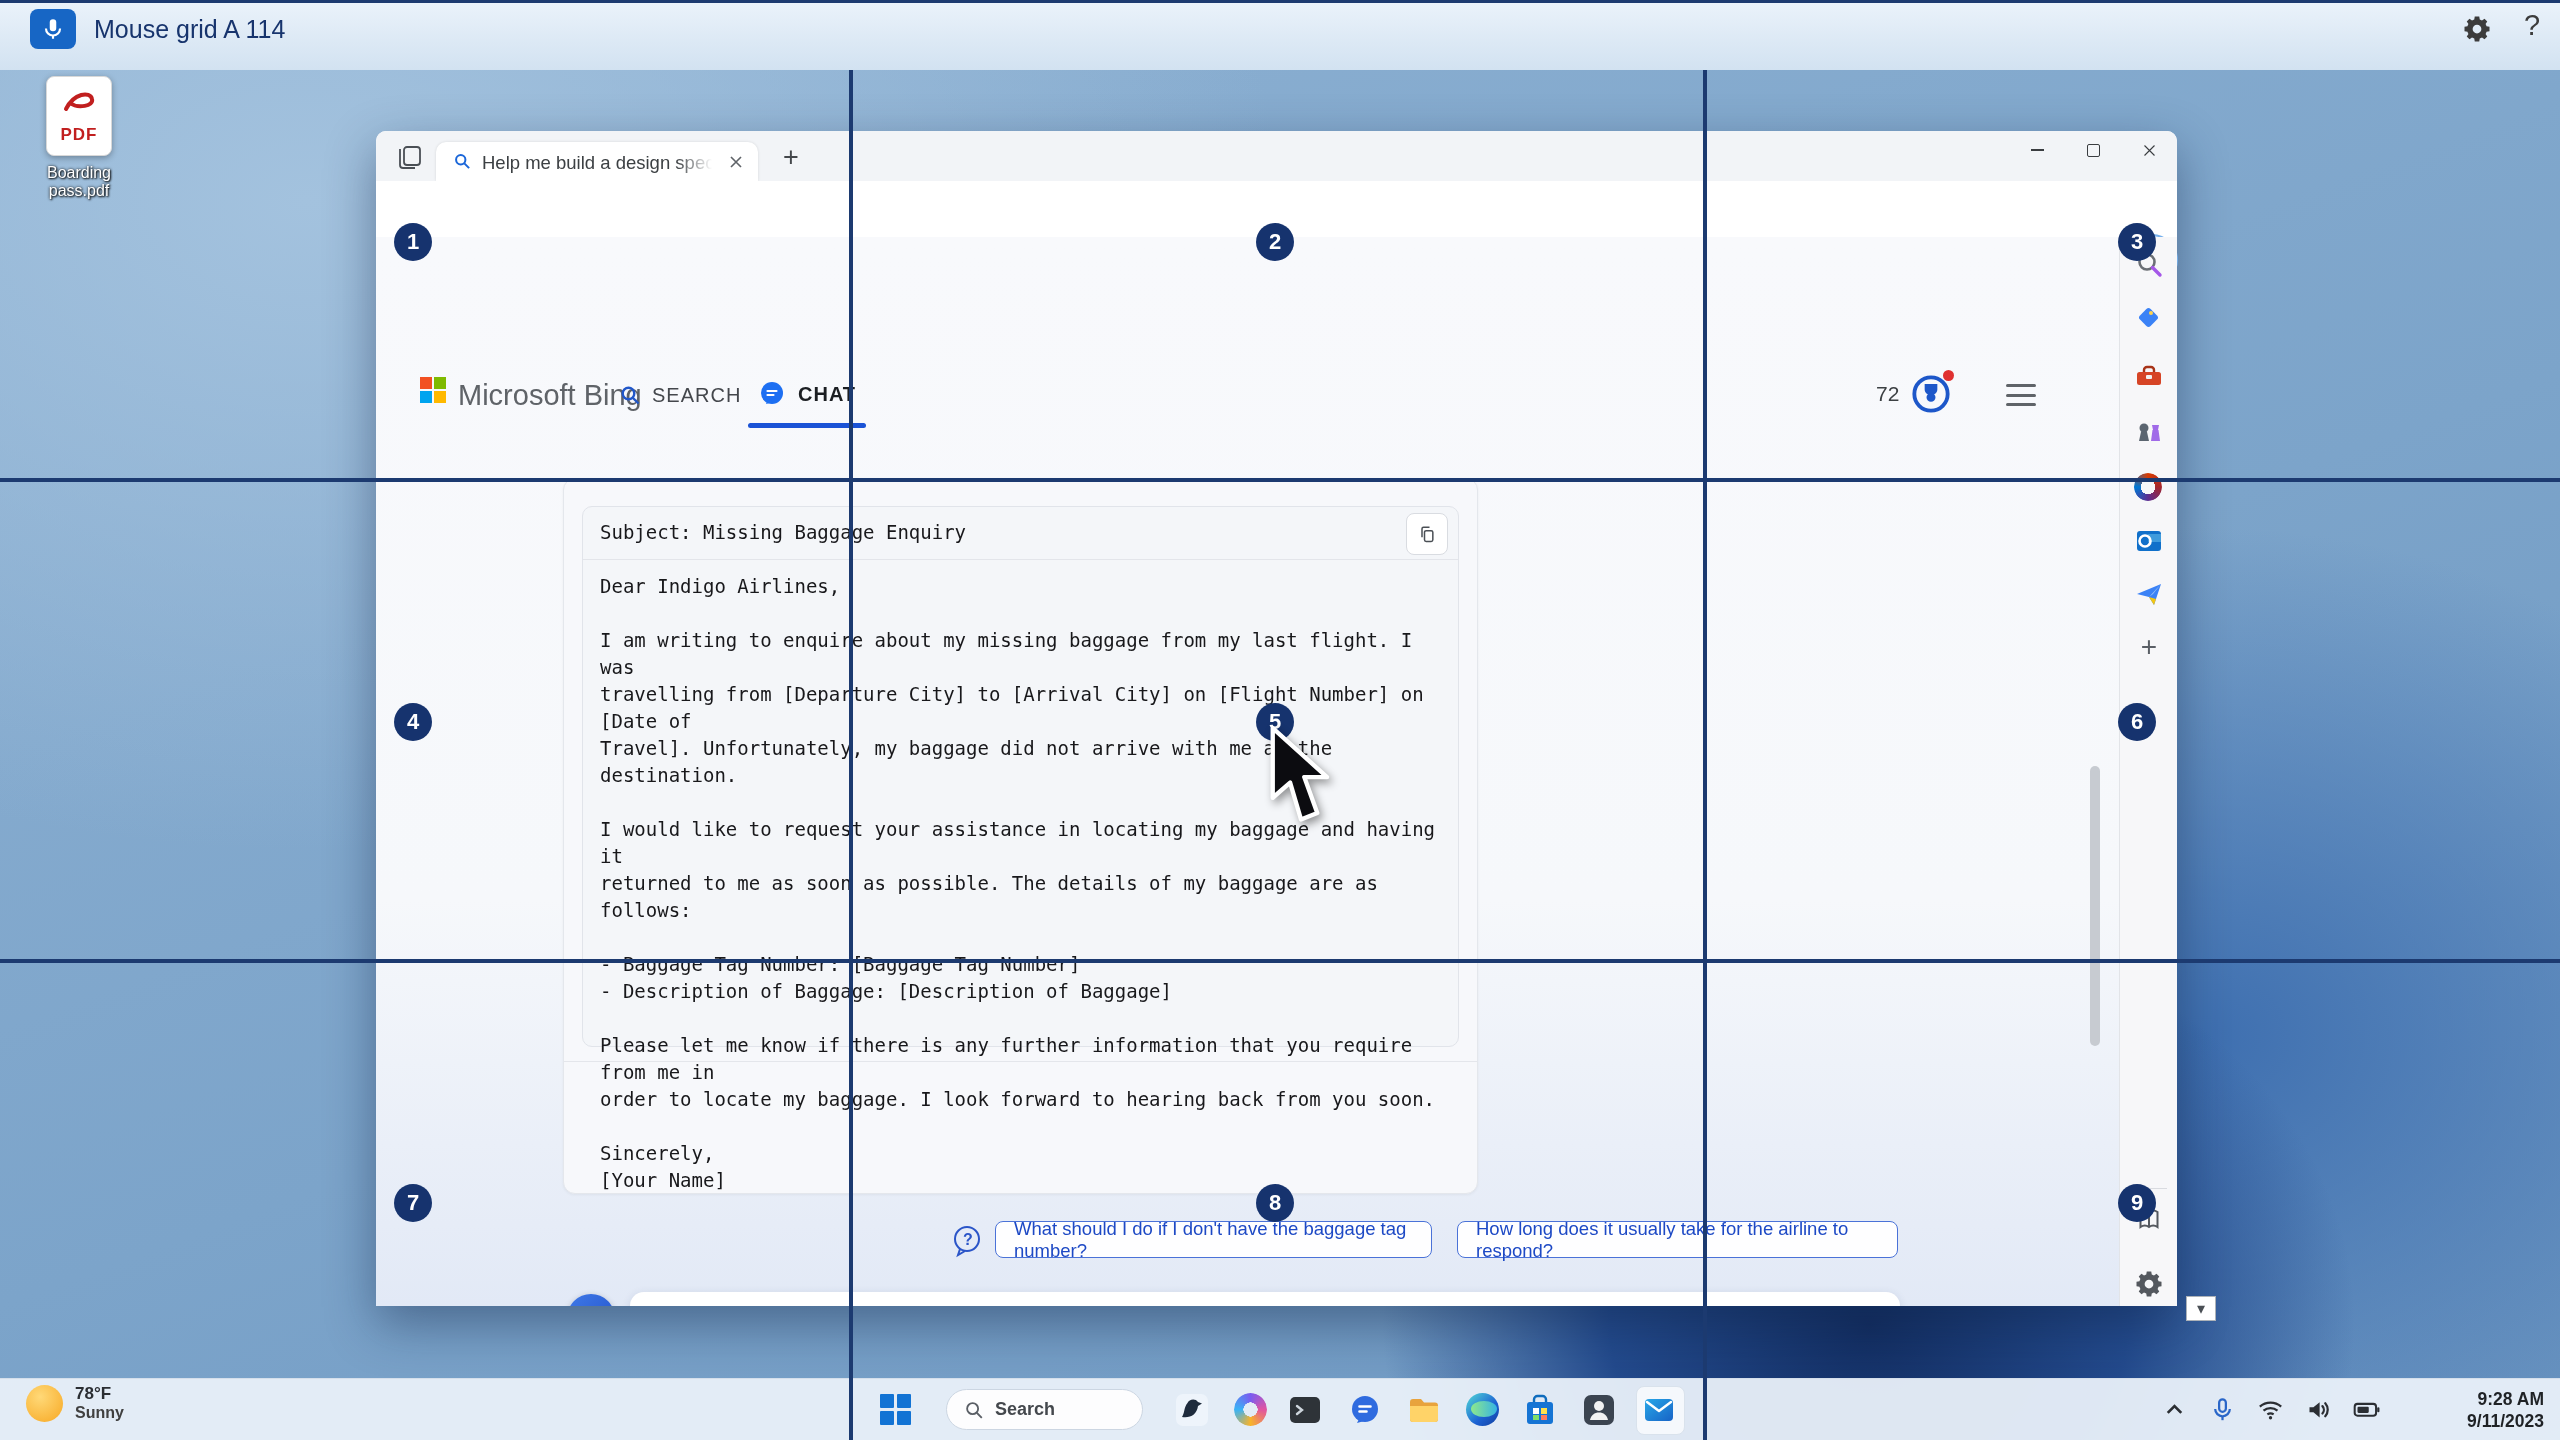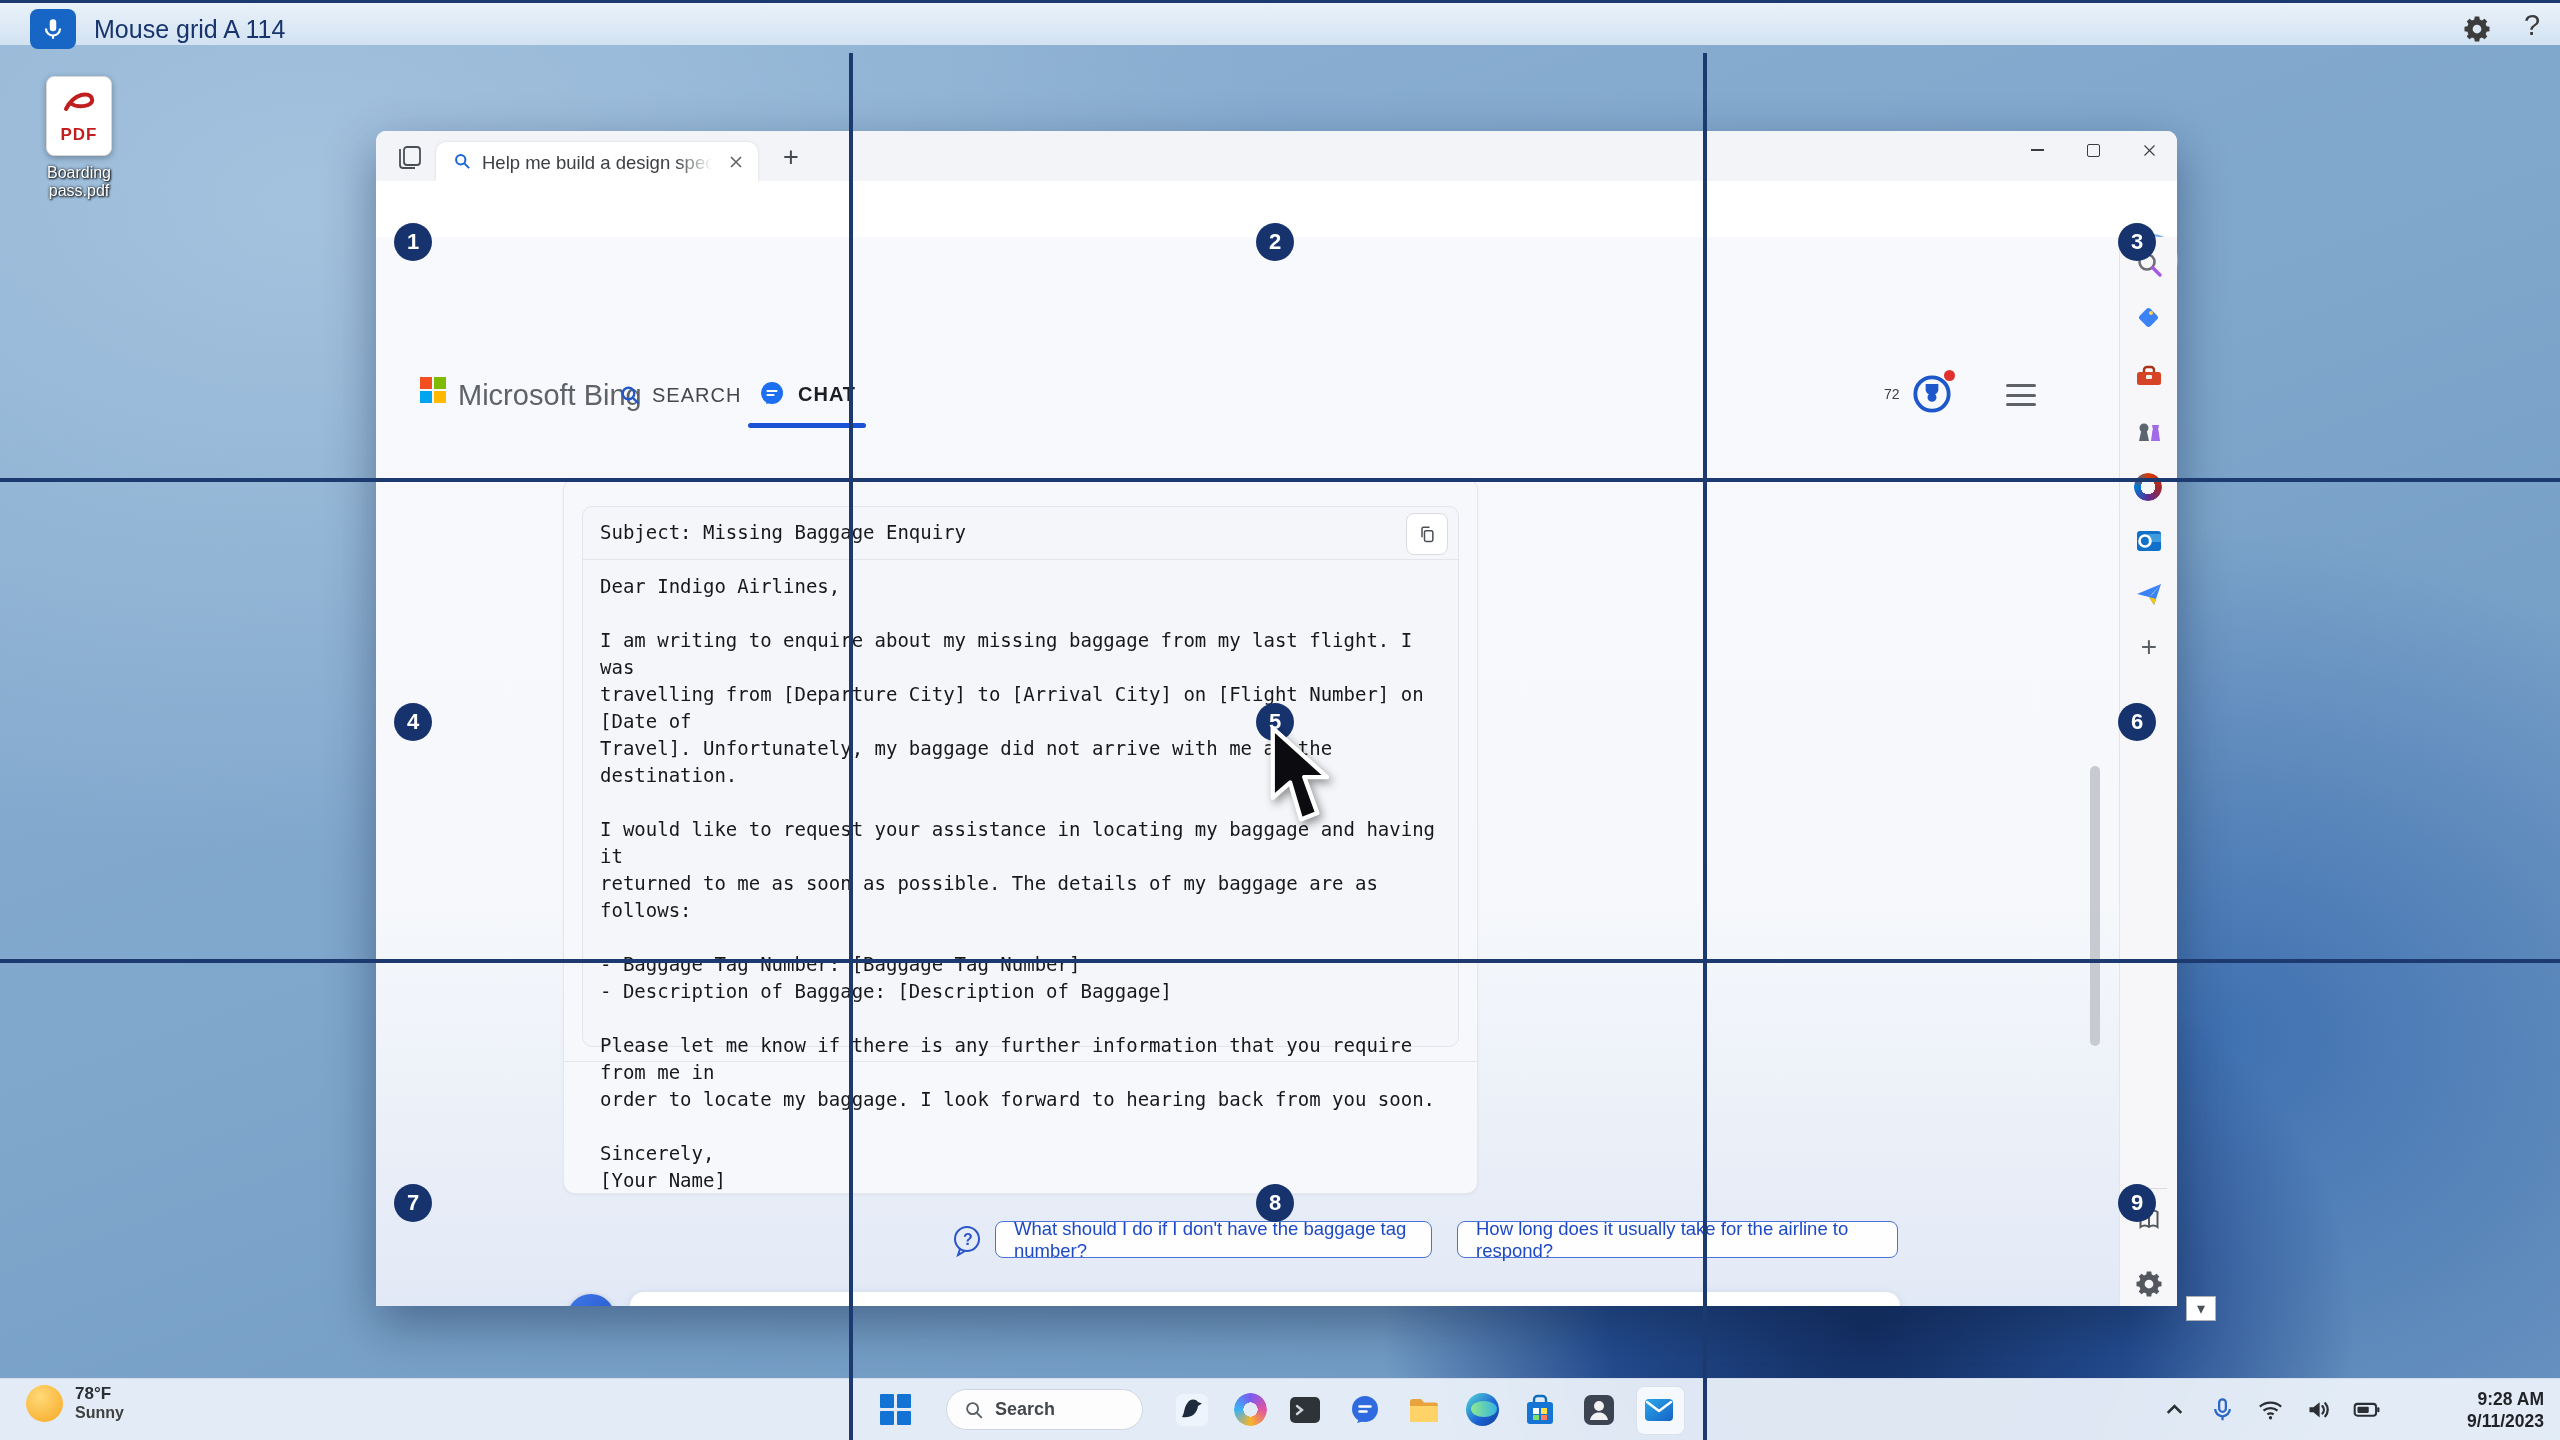--- a/index.html
+++ b/index.html
@@ -67,21 +67,21 @@
     grid-template-columns:12px 12px;grid-template-rows:12px 12px;gap:2px;}
   #mslogo i{display:block;}
   #brand{position:absolute;left:82px;top:142px;font-size:29px;color:#5f6368;}
   #tab-search{position:absolute;left:242px;top:146px;display:flex;gap:10px;align-items:center;color:#44474c;}
   #tab-search .mag{width:24px;height:24px;color:#2157c9;}
   #tab-search .lbl{font-size:20px;letter-spacing:1px;}
   #tab-chat{position:absolute;left:382px;top:143px;display:flex;gap:12px;align-items:center;}
   #tab-chat .lbl{font-size:20px;font-weight:700;letter-spacing:1px;color:#1b1e22;}
   #chat-underline{position:absolute;left:372px;top:186px;width:118px;height:5px;background:#1b53d6;border-radius:3px;}
   #rewards{position:absolute;left:1500px;top:137px;display:flex;align-items:center;gap:12px;}
-  #rewards .pts{font-size:14px;color:#3c4043;margin-left:8px;}
+  #rewards .pts{font-size:21px;color:#3c4043;}
   #rewards .medal{position:relative;width:40px;height:40px;}
   #rewards .dot{position:absolute;right:-3px;top:-4px;width:11px;height:11px;border-radius:50%;background:#e03131;}
   #burger{position:absolute;left:1630px;top:147px;width:30px;height:22px;display:flex;flex-direction:column;justify-content:space-between;}
   #burger i{display:block;height:3px;background:#5f6368;border-radius:2px;}
 
   
   #card{position:absolute;left:187px;top:241px;width:915px;height:716px;background:#f7f8fb;
     border:1px solid #e4e7ec;border-radius:12px;box-shadow:0 1px 3px rgba(0,0,0,.05);padding:14px 18px 0;box-sizing:border-box;}
   #intro{font-size:21px;color:#1f2328;}
   #codeblk{margin-top:13px;background:#f4f6f9;border:1px solid #e1e4ea;border-radius:10px;height:541px;box-sizing:border-box;position:relative;}
@@ -132,21 +132,21 @@
   #tb-search .mg{width:22px;height:22px;color:#5a5f66;}
   #tb-search .lbl{font-size:18px;color:#44484d;}
   .tapp{position:absolute;top:14px;width:34px;height:34px;}
   #app-active-bg{position:absolute;left:1636px;top:7px;width:47px;height:47px;background:rgba(255,255,255,.7);
     border:1px solid #d9e2ec;border-radius:8px;}
   #tray{position:absolute;right:180px;top:17px;display:flex;gap:21px;align-items:center;color:#2b2e33;}
   #tray .ti{width:27px;height:27px;}
   #clock{position:absolute;right:16px;top:9px;text-align:right;font-size:17.5px;color:#1f2226;line-height:22px;}
 
   
-  #voicebar{left:0;top:0;width:2560px;height:45px;background:linear-gradient(#eaf2fa,#d2e2f1);
+  #voicebar{left:0;top:0;width:2560px;height:70px;background:linear-gradient(#eaf2fa,#d2e2f1);
     border-top:3px solid #1c3a70;box-sizing:border-box;z-index:90;}
   #micbtn{position:absolute;left:30px;top:6px;width:46px;height:40px;border-radius:8px;background:#1766c5;
     display:flex;align-items:center;justify-content:center;}
   #vb-title{position:absolute;left:94px;top:12px;font-size:25px;color:#17346d;}
   #vb-status{position:absolute;left:0;right:0;top:12px;text-align:center;font-size:25px;color:#24262b;}
   #vb-gear{position:absolute;left:2462px;top:11px;width:30px;height:30px;color:#3c3c3c;}
   #vb-help{position:absolute;left:2524px;top:6px;font-size:29px;color:#3c3c3c;}
 
   .gline{position:absolute;background:#1c3a70;z-index:50;}
   .gv{width:4px;top:53px;bottom:0;} .gh{height:4px;left:0;right:0;}

